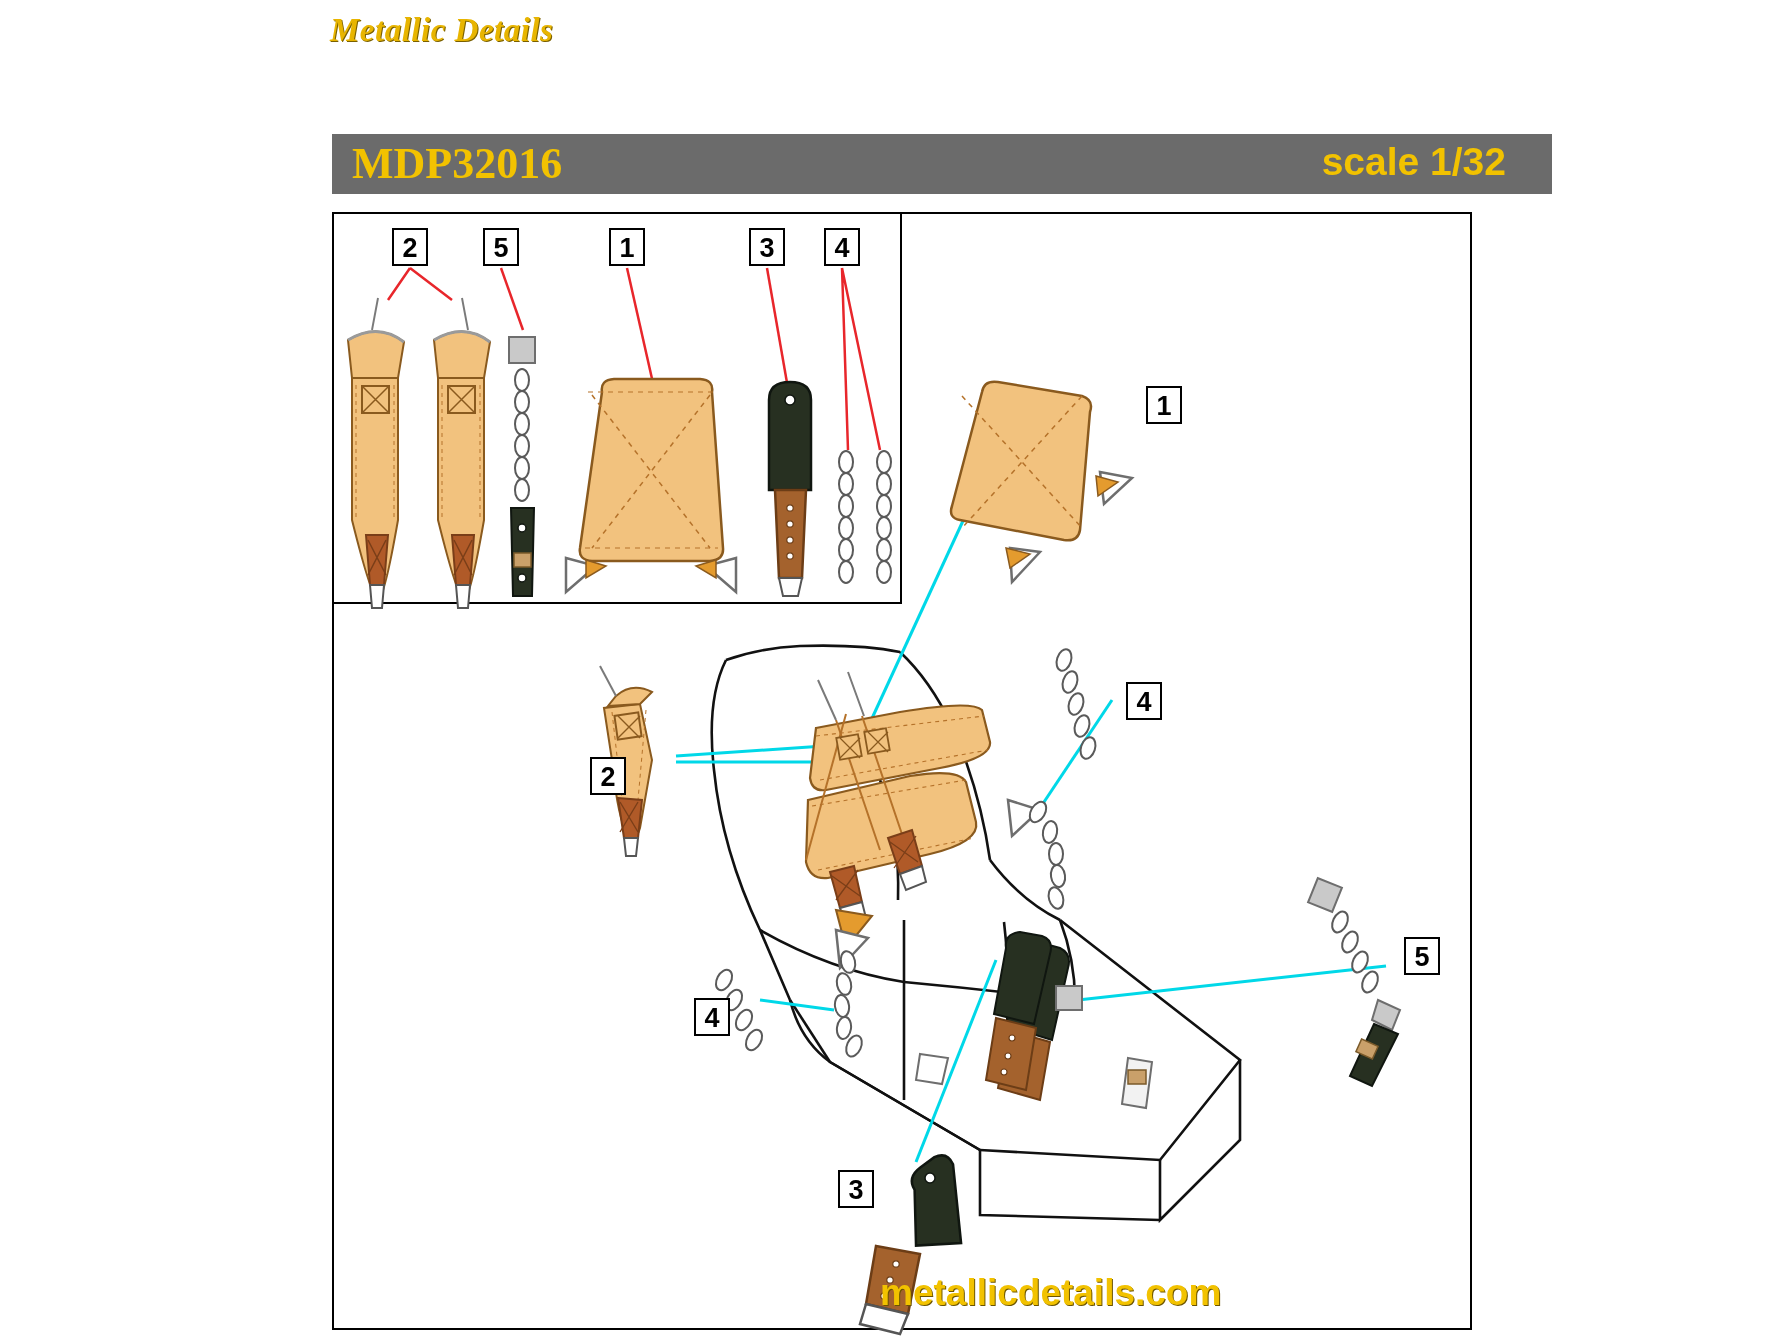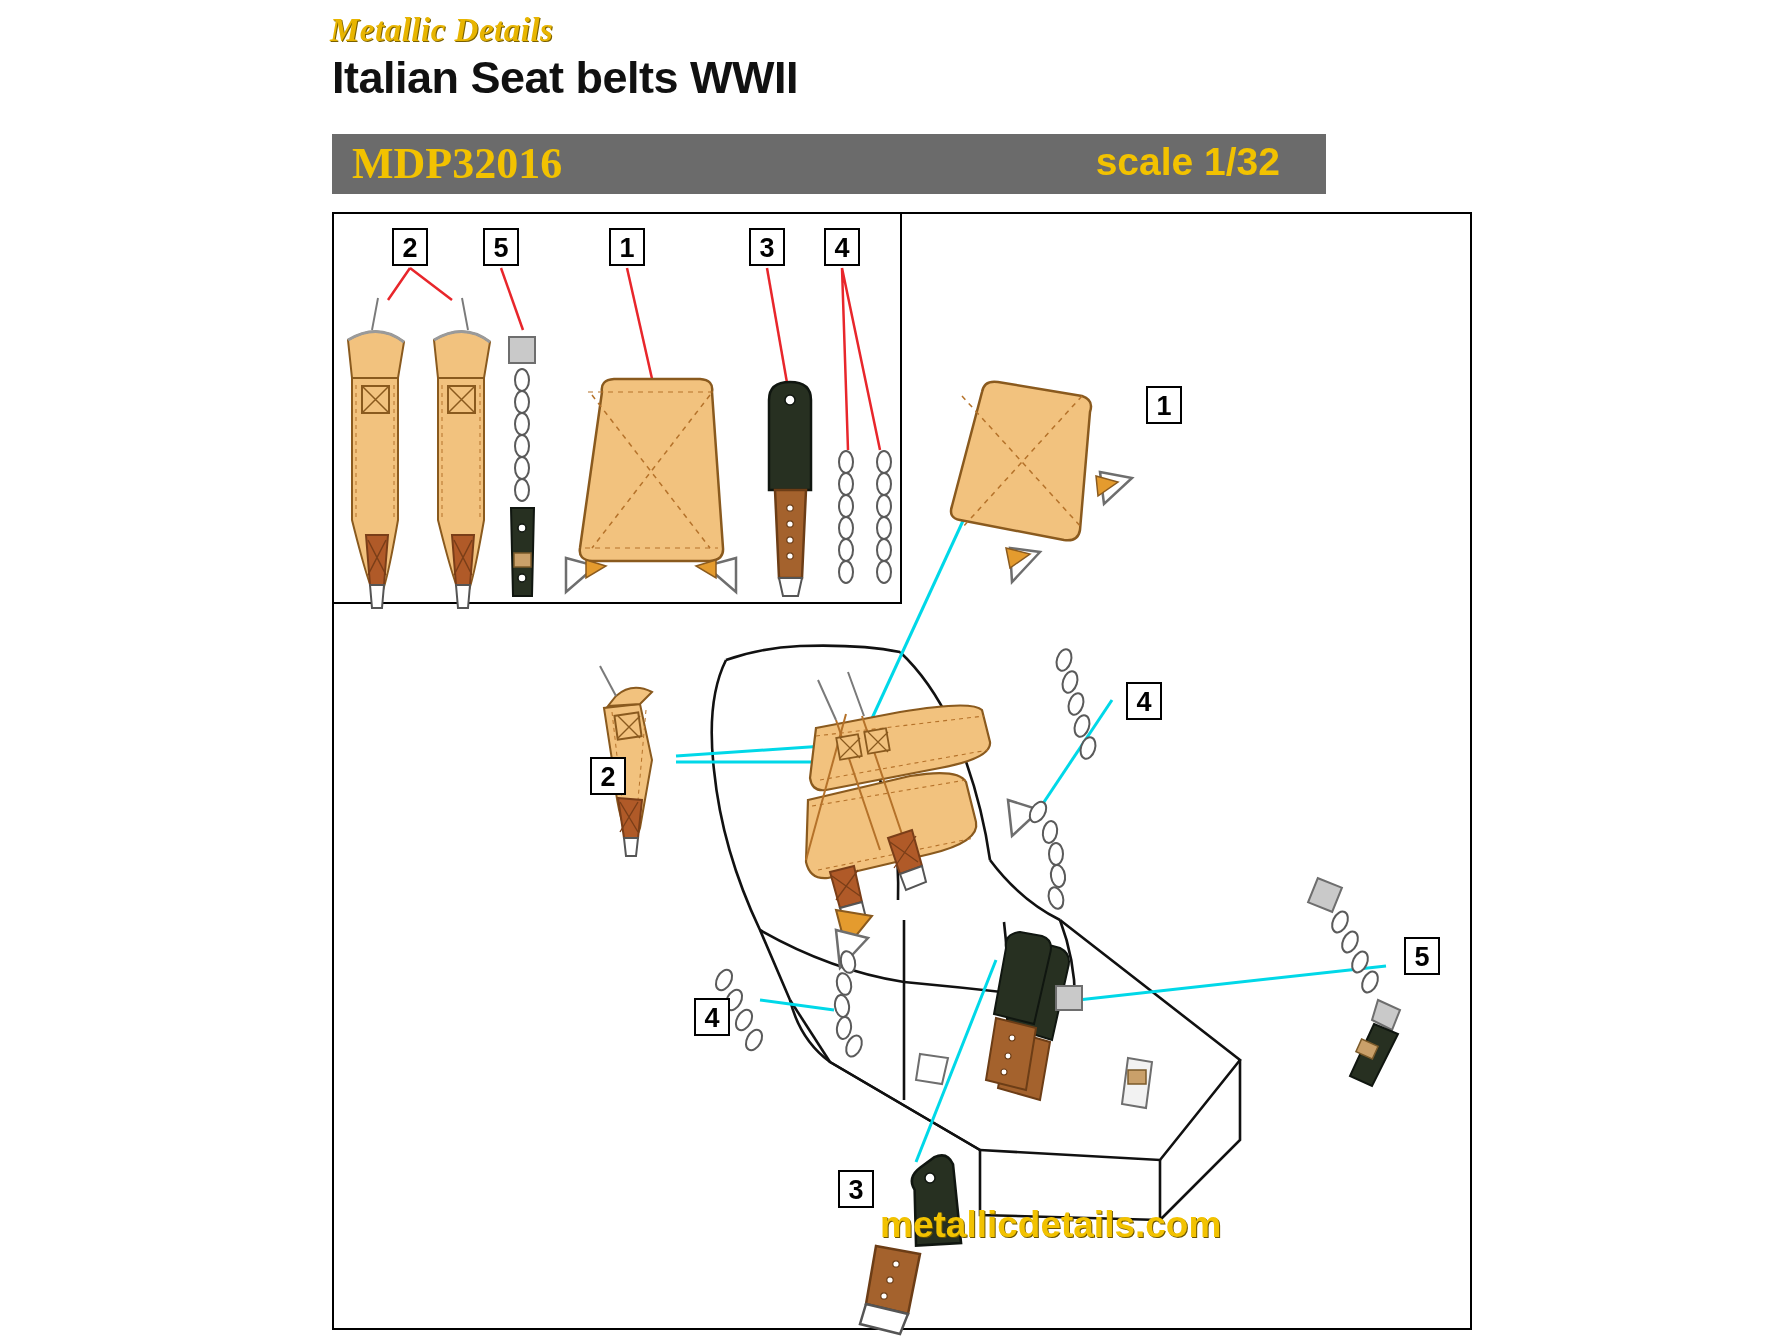--- a/index.html
+++ b/index.html
@@ -40,21 +40,21 @@
     top: 52px;
     font-size: 45px;
     font-weight: bold;
     color: #111111;
     letter-spacing: -0.5px;
   }
   .codebar {
     position: absolute;
     left: 332px;
     top: 134px;
-    width: 994px;
+    width: 1220px;
     height: 60px;
     background: #6b6b6b;
   }
   .code {
     position: absolute;
     left: 20px;
     top: 4px;
     font-family: "Liberation Serif", serif;
     font-weight: bold;
     font-size: 44px;
@@ -85,21 +85,21 @@
     top: 212px;
     width: 570px;
     height: 392px;
     border: 2px solid #000000;
     box-sizing: border-box;
     background: #ffffff;
   }
   .watermark {
     position: absolute;
     left: 880px;
-    top: 1204px;
+    top: 1272px;
     font-size: 37px;
     font-weight: bold;
     color: #f2c200;
     text-shadow: 1px 1px 0 #6b5400;
   }
   
   .callout {
     position: absolute;
     width: 36px;
     height: 38px;
@@ -120,21 +120,20 @@
     height: 1342px;
     pointer-events: none;
   }
 </style>
 </head>
 <body>
 
 <div class="sheet">
 
   <div class="brand">Metallic Details</div>
-  <div class="title">Italian Seat belts WWII</div>
 
   <div class="codebar">
     <div class="code">MDP32016</div>
     <div class="scale">scale 1/32</div>
   </div>
 
   <div class="page-frame"></div>
   <div class="parts-frame"></div>
 
   <svg class="art" viewBox="0 0 1790 1342">

